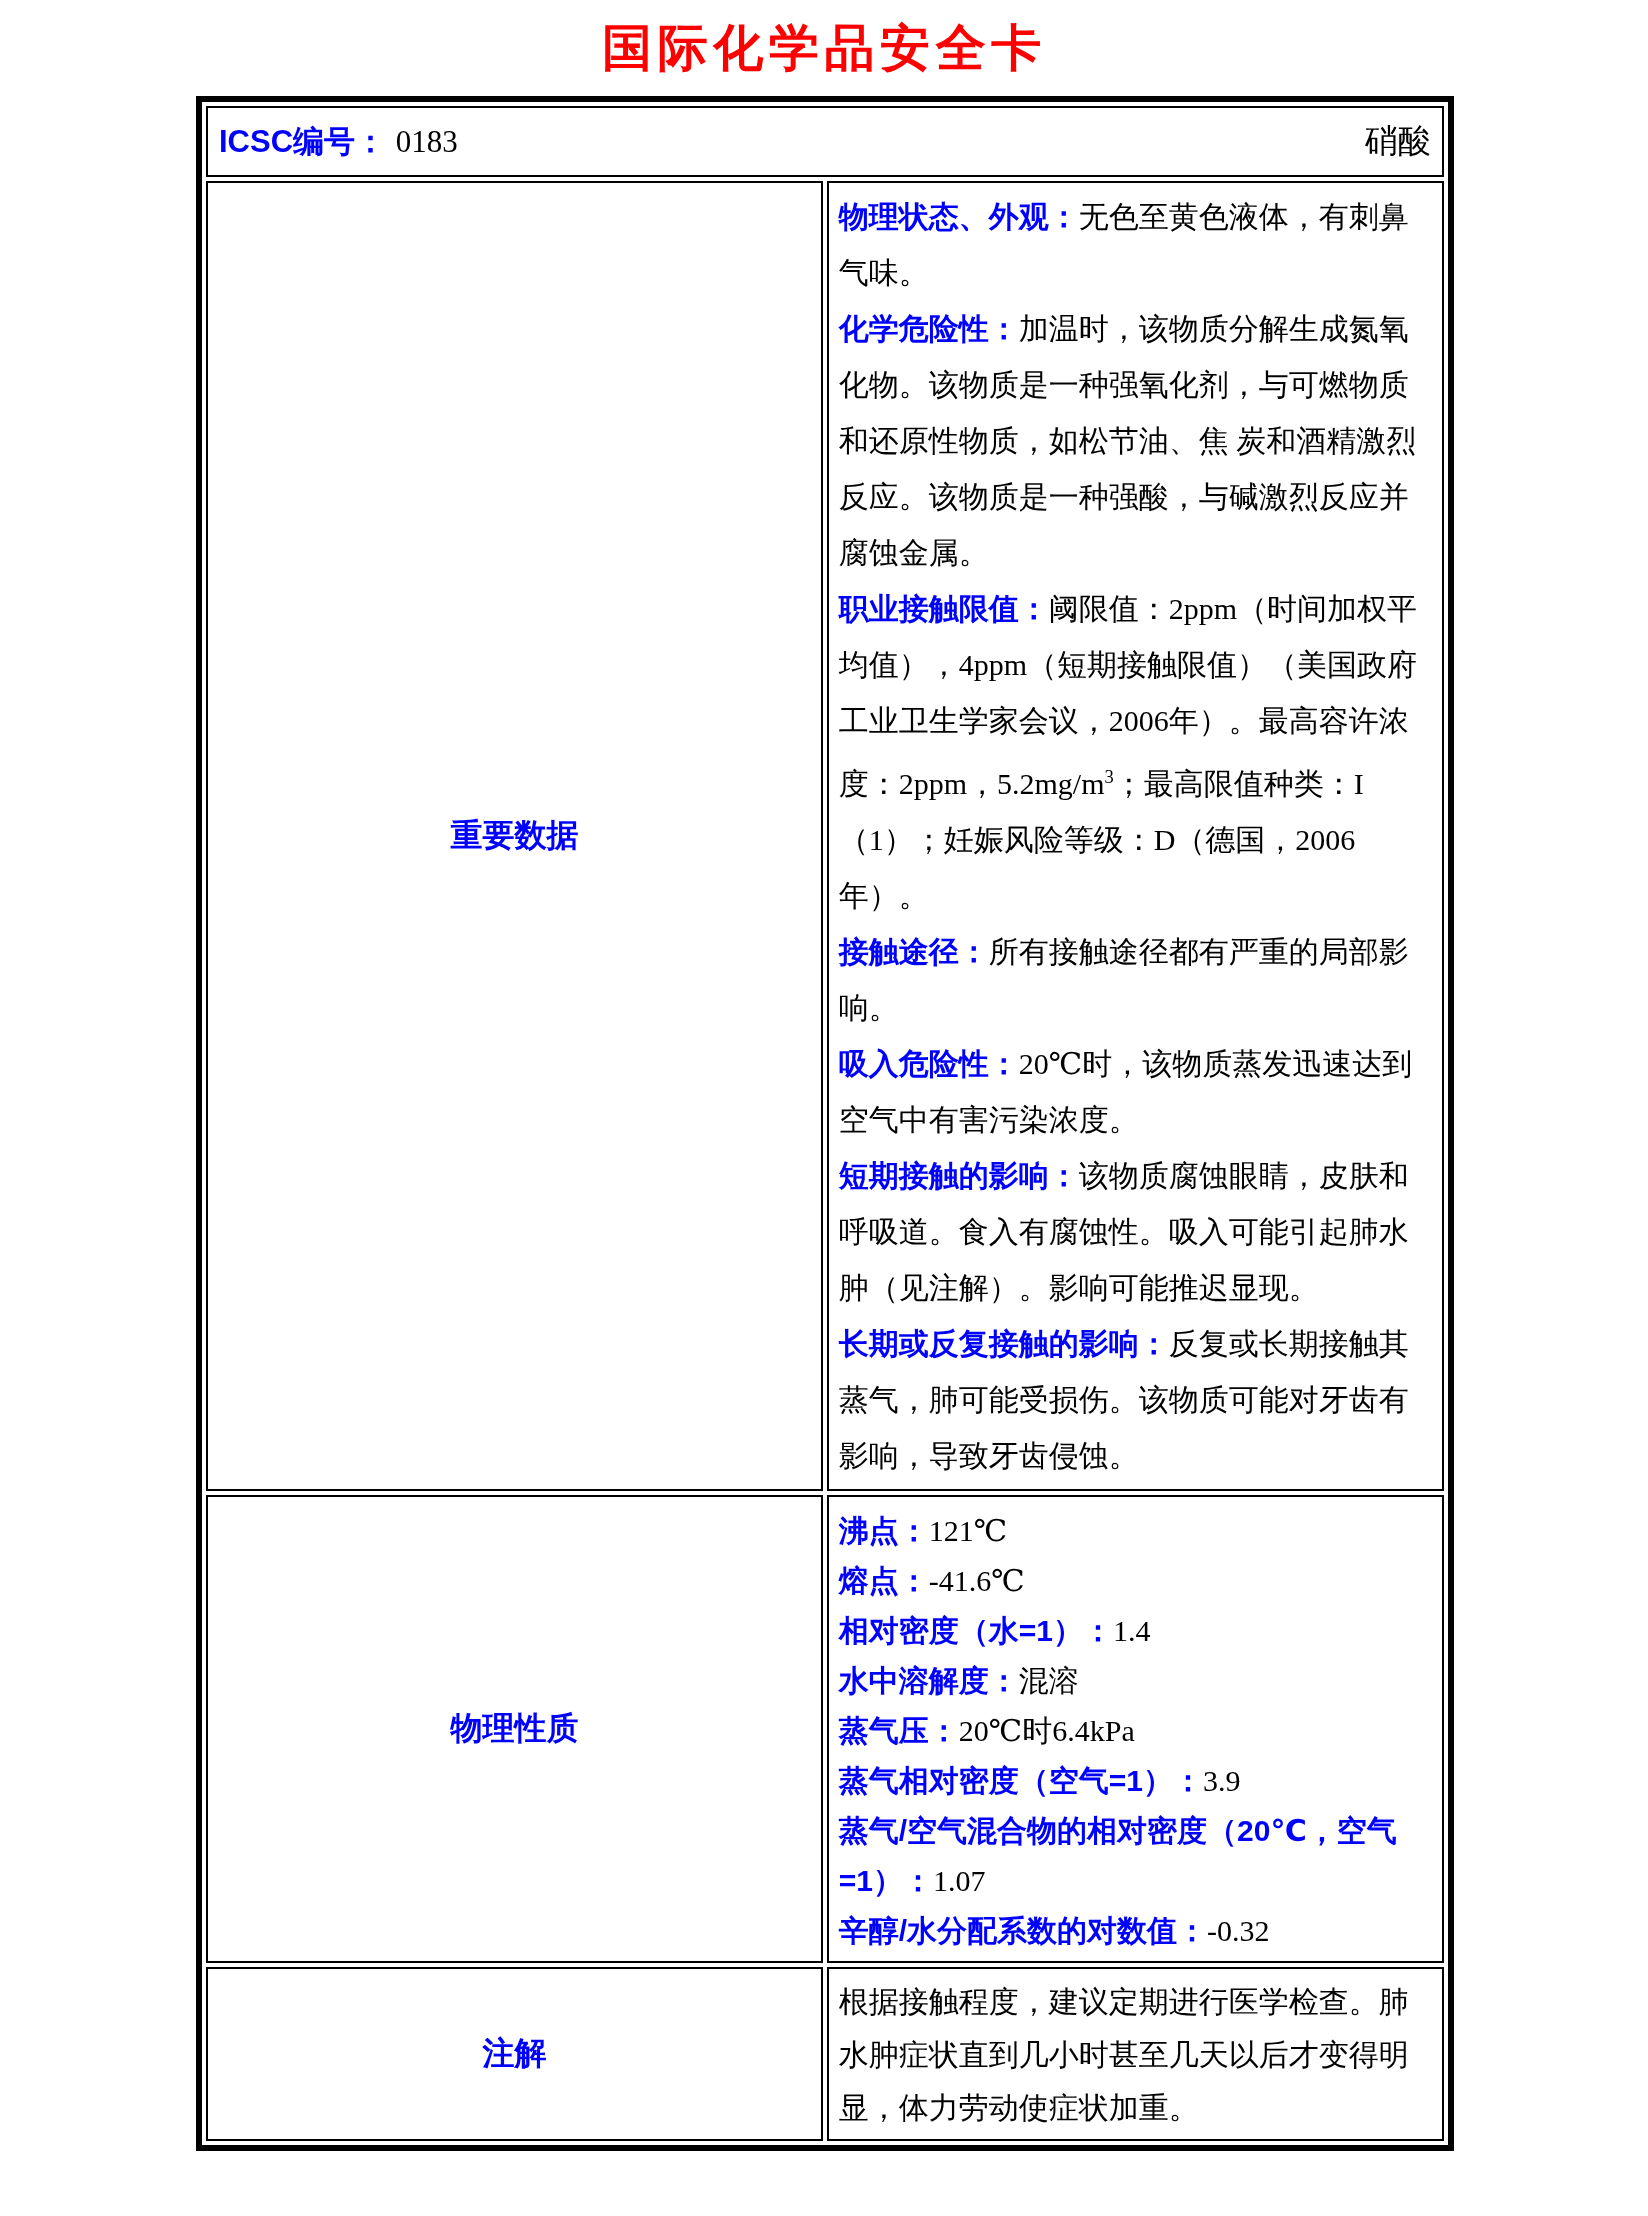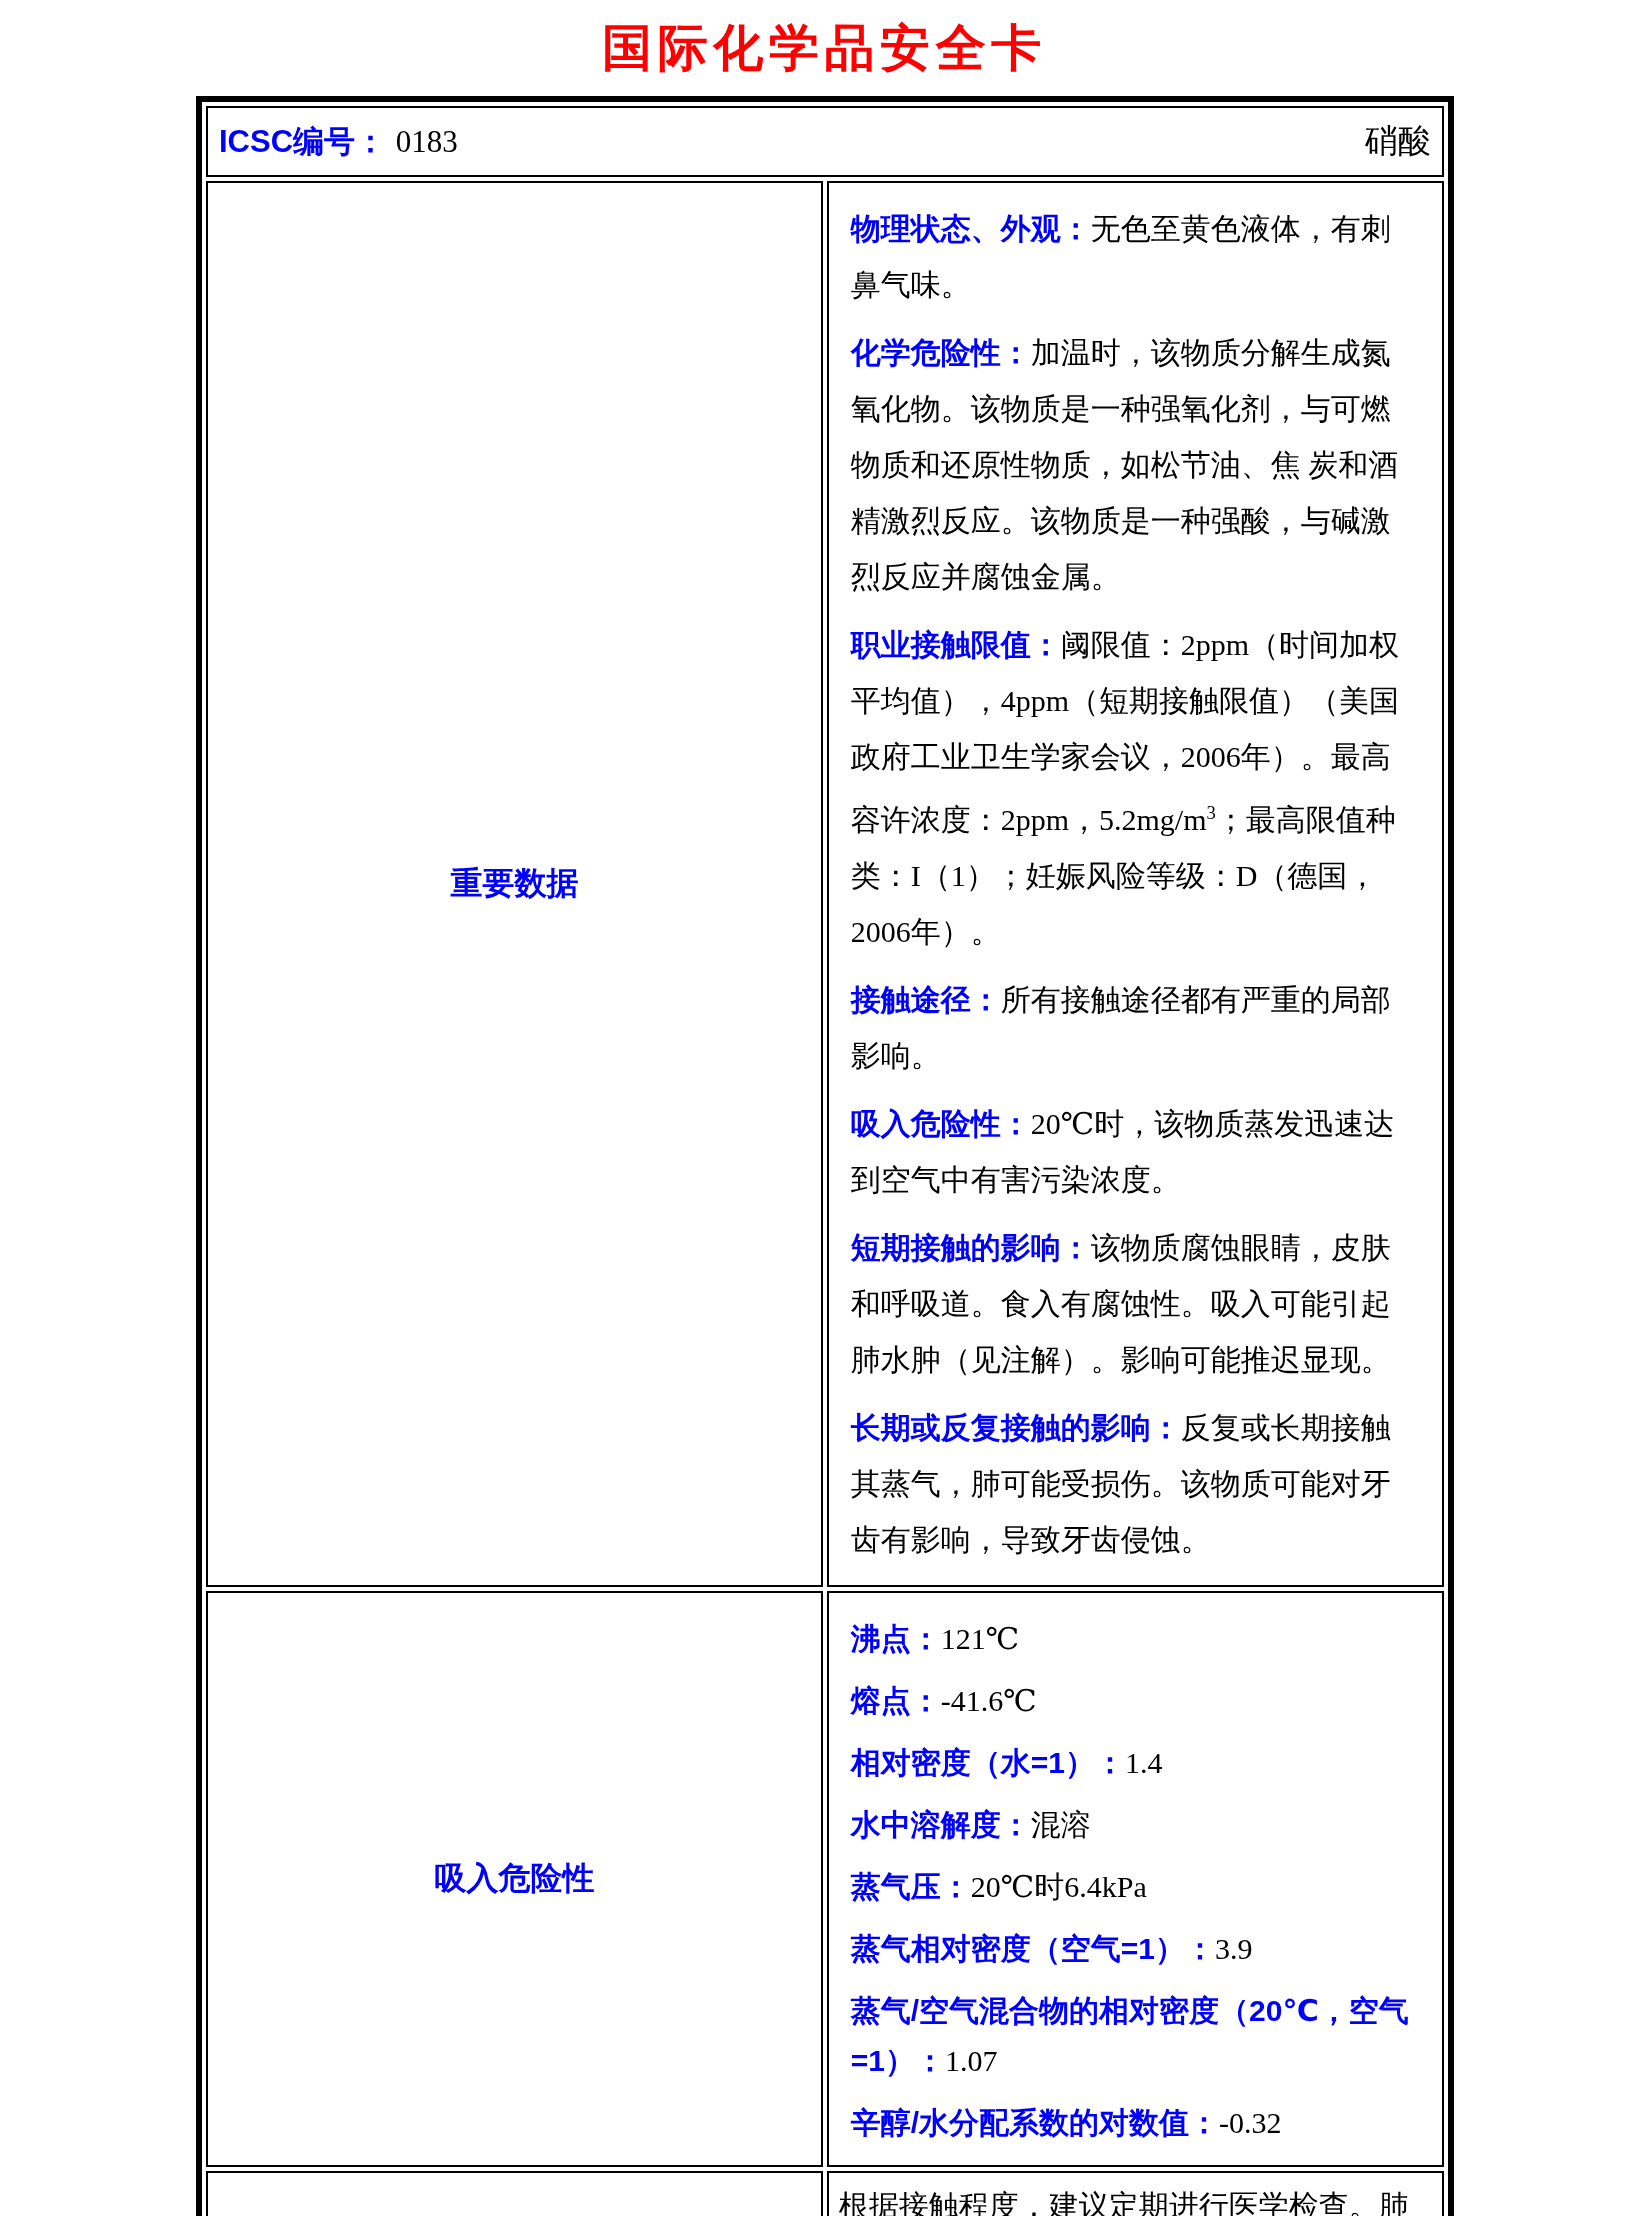--- a/index.html
+++ b/index.html
@@ -35,21 +35,21 @@
   .header-cell{height:67px;padding:0 11px;}
   .header-flex{display:flex;justify-content:space-between;align-items:center;}
   .header-left{font-size:31px;text-align:right;}
   .header-left .inline-label{font-size:31px;}
   .header-num{font-size:31px;padding-left:9.7px;}
   .header-right{font-size:33px;}
   td.important-cell{height:778px;}
   td.physical-cell{height:398px;line-height:50px;padding-top:8.4px;}
   td.env-cell{height:104px;}
   td.notes-cell{line-height:53px;height:89px;}
-  .entry{margin:12px;}
+  .entry{margin:0;}
   sup{font-size:0.62em;}
 </style>
 </head>
 <body>
 
 <h1 class="page-title">国际化学品安全卡</h1>
 
 <table class="card">
 
   <tbody>
@@ -71,21 +71,21 @@
       <div class="entry"><span class="inline-label">化学危险性：</span><span>加温时，该物质分解生成氮氧化物。该物质是一种强氧化剂，与可燃物质和还原性物质，如松节油、焦 炭和酒精激烈反应。该物质是一种强酸，与碱激烈反应并腐蚀金属。</span></div>
       <div class="entry"><span class="inline-label">职业接触限值：</span><span>阈限值：2ppm（时间加权平均值），4ppm（短期接触限值）（美国政府工业卫生学家会议，2006年）。最高容许浓度：2ppm，5.2mg/m</span><sup>3</sup><span>；最高限值种类：I（1）；妊娠风险等级：D（德国，2006年）。</span></div>
       <div class="entry"><span class="inline-label">接触途径：</span><span>所有接触途径都有严重的局部影响。</span></div>
       <div class="entry"><span class="inline-label">吸入危险性：</span><span>20℃时，该物质蒸发迅速达到空气中有害污染浓度。</span></div>
       <div class="entry"><span class="inline-label">短期接触的影响：</span><span>该物质腐蚀眼睛，皮肤和呼吸道。食入有腐蚀性。吸入可能引起肺水肿（见注解）。影响可能推迟显现。</span></div>
       <div class="entry"><span class="inline-label">长期或反复接触的影响：</span><span>反复或长期接触其蒸气，肺可能受损伤。该物质可能对牙齿有影响，导致牙齿侵蚀。</span></div>
     </td>
   </tr>
 
   <tr>
-    <td class="sec-label">吸入危险性</td>
+    <td class="sec-label">物理性质</td>
     <td class="sec-content physical-cell">
       <div class="entry"><span class="inline-label">沸点：</span><span>121℃</span></div>
       <div class="entry"><span class="inline-label">熔点：</span><span>-41.6℃</span></div>
       <div class="entry"><span class="inline-label">相对密度（水=1）：</span><span>1.4</span></div>
       <div class="entry"><span class="inline-label">水中溶解度：</span><span>混溶</span></div>
       <div class="entry"><span class="inline-label">蒸气压：</span><span>20℃时6.4kPa</span></div>
       <div class="entry"><span class="inline-label">蒸气相对密度（空气=1）：</span><span>3.9</span></div>
       <div class="entry"><span class="inline-label">蒸气/空气混合物的相对密度（20℃，空气=1）：</span><span>1.07</span></div>
       <div class="entry"><span class="inline-label">辛醇/水分配系数的对数值：</span><span>-0.32</span></div>
     </td>

